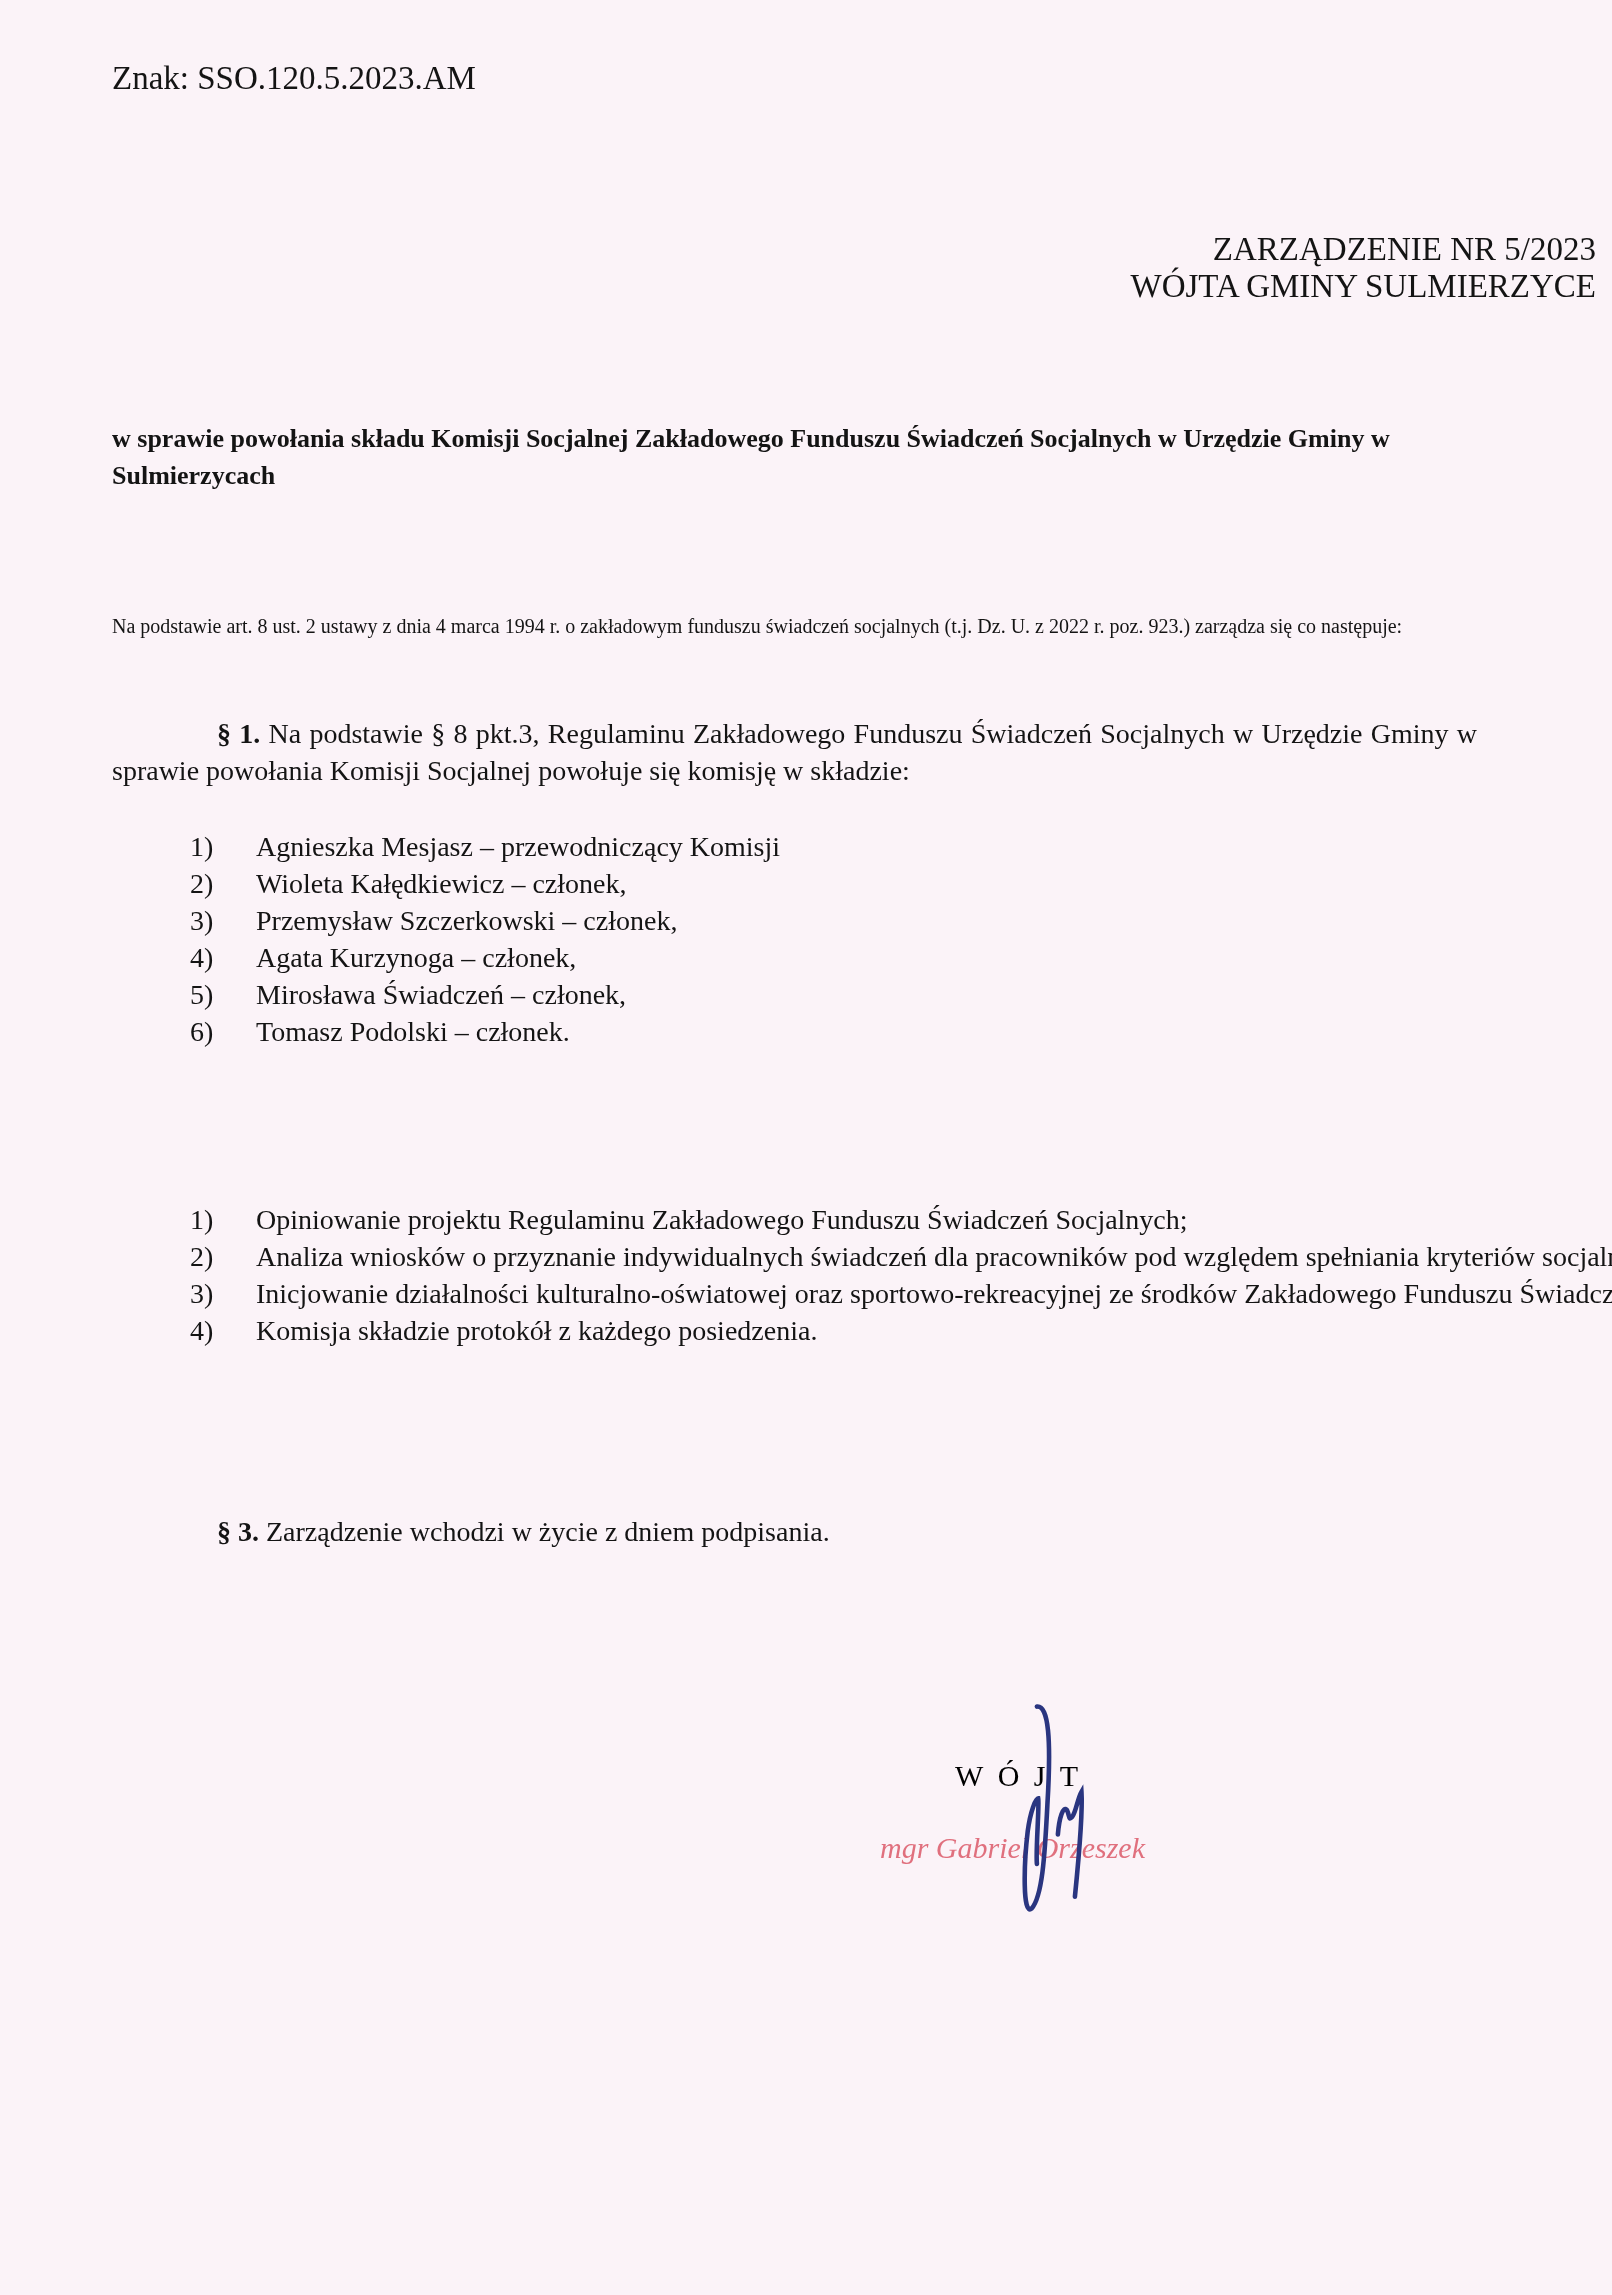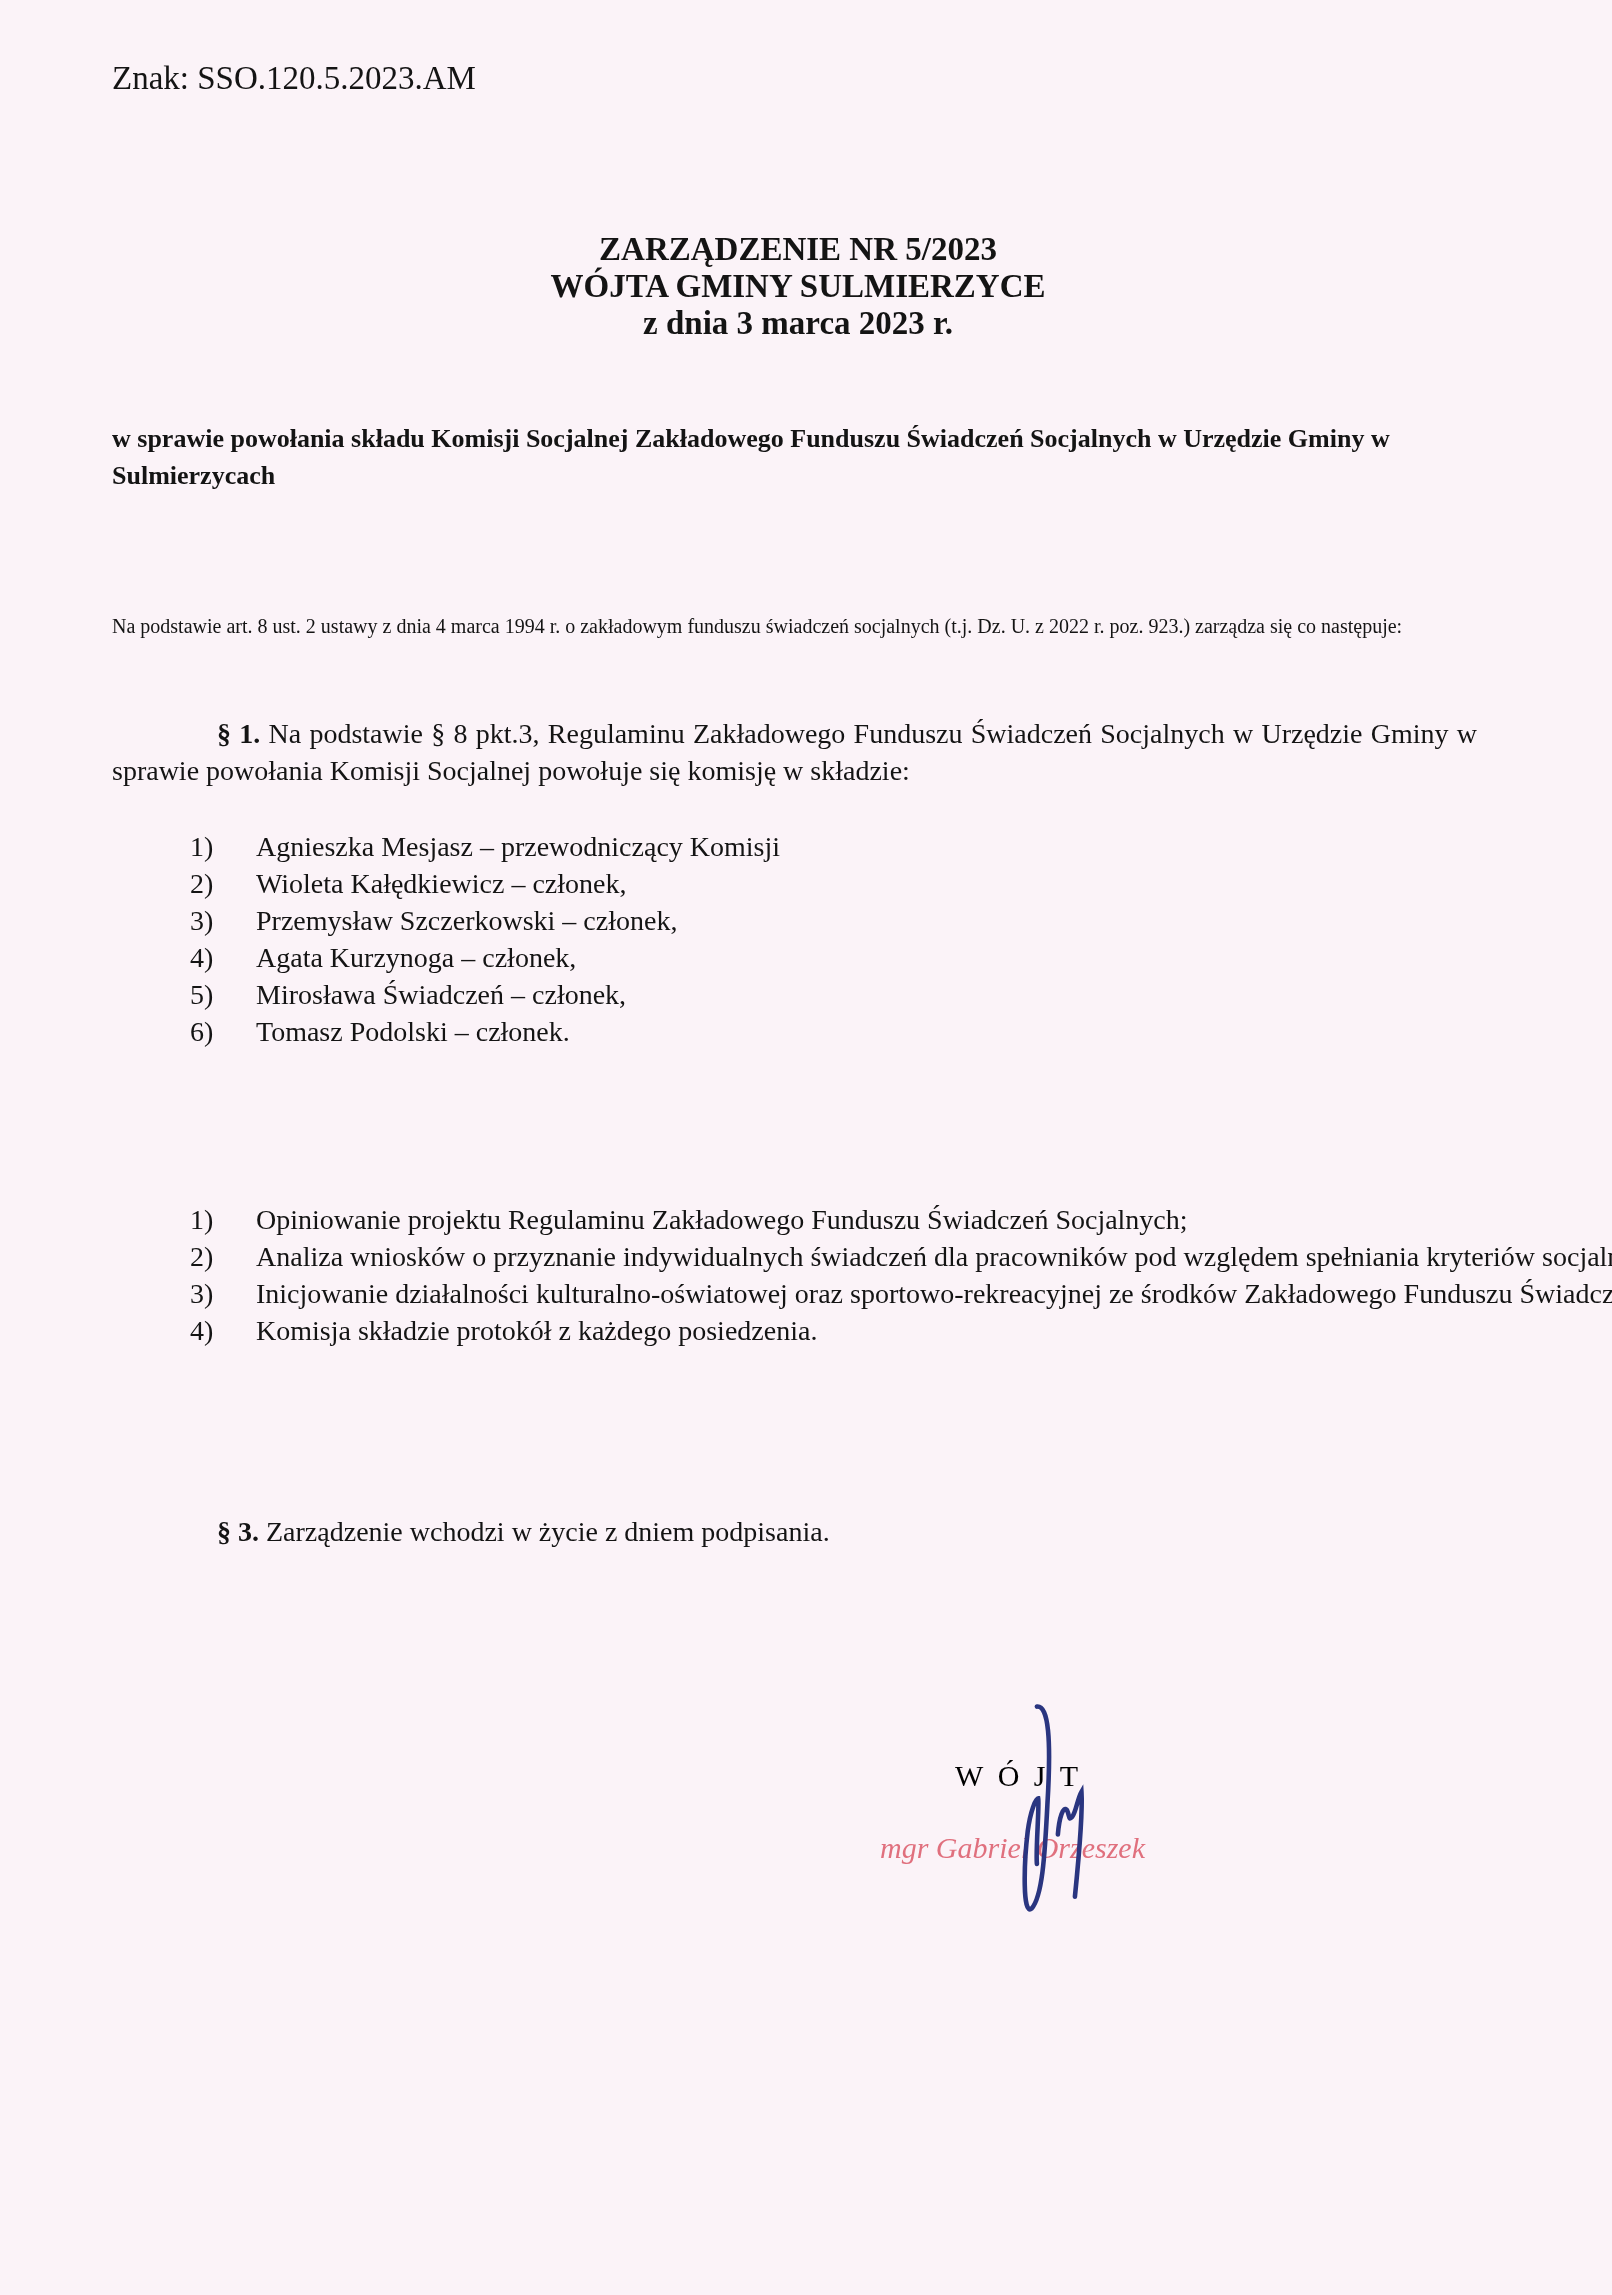--- a/index.html
+++ b/index.html
@@ -7,21 +7,21 @@
     width: 1612px; height: 2295px;
     background: #fbf3f8;
     font-family: "Liberation Serif", "DejaVu Serif", serif;
     color: #141414;
     position: relative;
     overflow: hidden;
   }
   .page { position: absolute; left: 0; top: 0; width: 1612px; height: 2295px; }
   .abs { position: absolute; white-space: nowrap; }
   .ref { left: 112px; top: 60px; font-size: 33px; text-align: center; }
-  .title-block { left: 0; width: 1596px; top: 231px; text-align: center; font-weight: bold; font-size: 33px; line-height: 37px; }
+  .title-block { left: 0; width: 1596px; top: 231px; text-align: right; font-weight: normal; font-size: 33px; line-height: 37px; }
   .subject { left: 112px; top: 420px; width: 1392px; font-weight: bold; font-size: 26px; line-height: 37px; white-space: normal; }
   .basis { left: 112px; top: 582px; width: 1392px; font-size: 20px; line-height: 89px; white-space: normal; }
   .para { font-size: 28px; line-height: 37px; }
   .p1 { left: 112px; top: 715px; width: 1365px; white-space: normal; text-align: justify; text-indent: 105px; }
   .list { left: 190px; width: 1287px; }
   .li { display: flex; font-size: 28px; line-height: 37px; }
   .li .num { width: 66px; flex: none; }
   .li .txt { flex: 1; text-align: justify; }
   .list1 { top: 828px; }
   .list2 { top: 1201px; }
@@ -36,21 +36,20 @@
 </head>
 <body>
 
 <div class="page">
 
   <div class="abs ref">Znak: SSO.120.5.2023.AM</div>
 
   <div class="abs title-block">
     <div>ZARZĄDZENIE NR 5/2023</div>
     <div>WÓJTA GMINY SULMIERZYCE</div>
-    <div>z dnia 3 marca 2023 r.</div>
   </div>
 
   <div class="abs subject">w sprawie powołania składu Komisji Socjalnej Zakładowego Funduszu Świadczeń Socjalnych w Urzędzie Gminy w Sulmierzycach</div>
 
   <div class="abs basis">Na podstawie art. 8 ust. 2 ustawy z dnia 4 marca 1994 r. o zakładowym funduszu świadczeń socjalnych (t.j. Dz. U. z 2022 r. poz. 923.) zarządza się co następuje:</div>
 
   <div class="abs para p1"><b class="sect">§ 1.</b><span> Na podstawie § 8 pkt.3, Regulaminu Zakładowego Funduszu Świadczeń Socjalnych w Urzędzie Gminy w sprawie powołania Komisji Socjalnej powołuje się komisję w składzie:</span></div>
 
   <div class="abs list list1">
     <div class="li">

